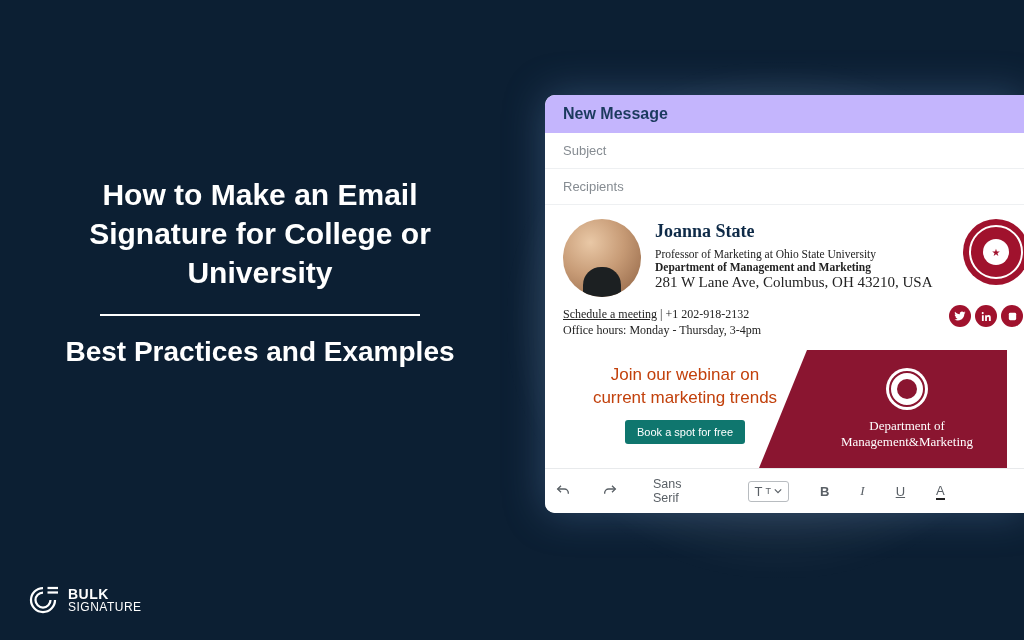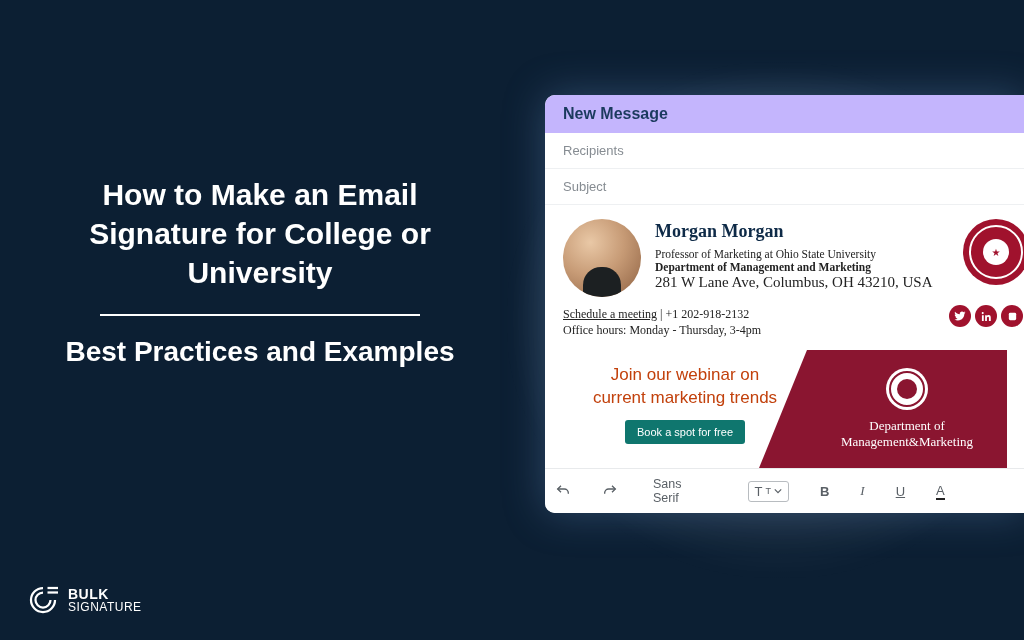--- a/index.html
+++ b/index.html
@@ -239,28 +239,28 @@
   <div class="brand-text">
     <div class="brand-top">BULK</div>
     <div class="brand-bottom">SIGNATURE</div>
   </div>
 </div>
 
 <div class="glow"></div>
 
 <div class="email">
   <div class="email-header">New Message</div>
+  <div class="email-field">Subject</div>
   <div class="email-field">Recipients</div>
-  <div class="email-field">Subject</div>
 
   <div class="sig">
     <div class="sig-top">
       <div class="avatar"></div>
       <div class="sig-info">
-        <div class="sig-name">Morgan Morgan</div>
+        <div class="sig-name">Joanna State</div>
         <div class="sig-role">Professor of Marketing at Ohio State University</div>
         <div class="sig-dept">Department of Management and Marketing</div>
         <div class="sig-addr">281 W Lane Ave, Columbus, OH 43210, USA</div>
       </div>
       <div class="seal-col">
         <div class="seal">
           <div class="seal-inner">★</div>
         </div>
       </div>
     </div>

